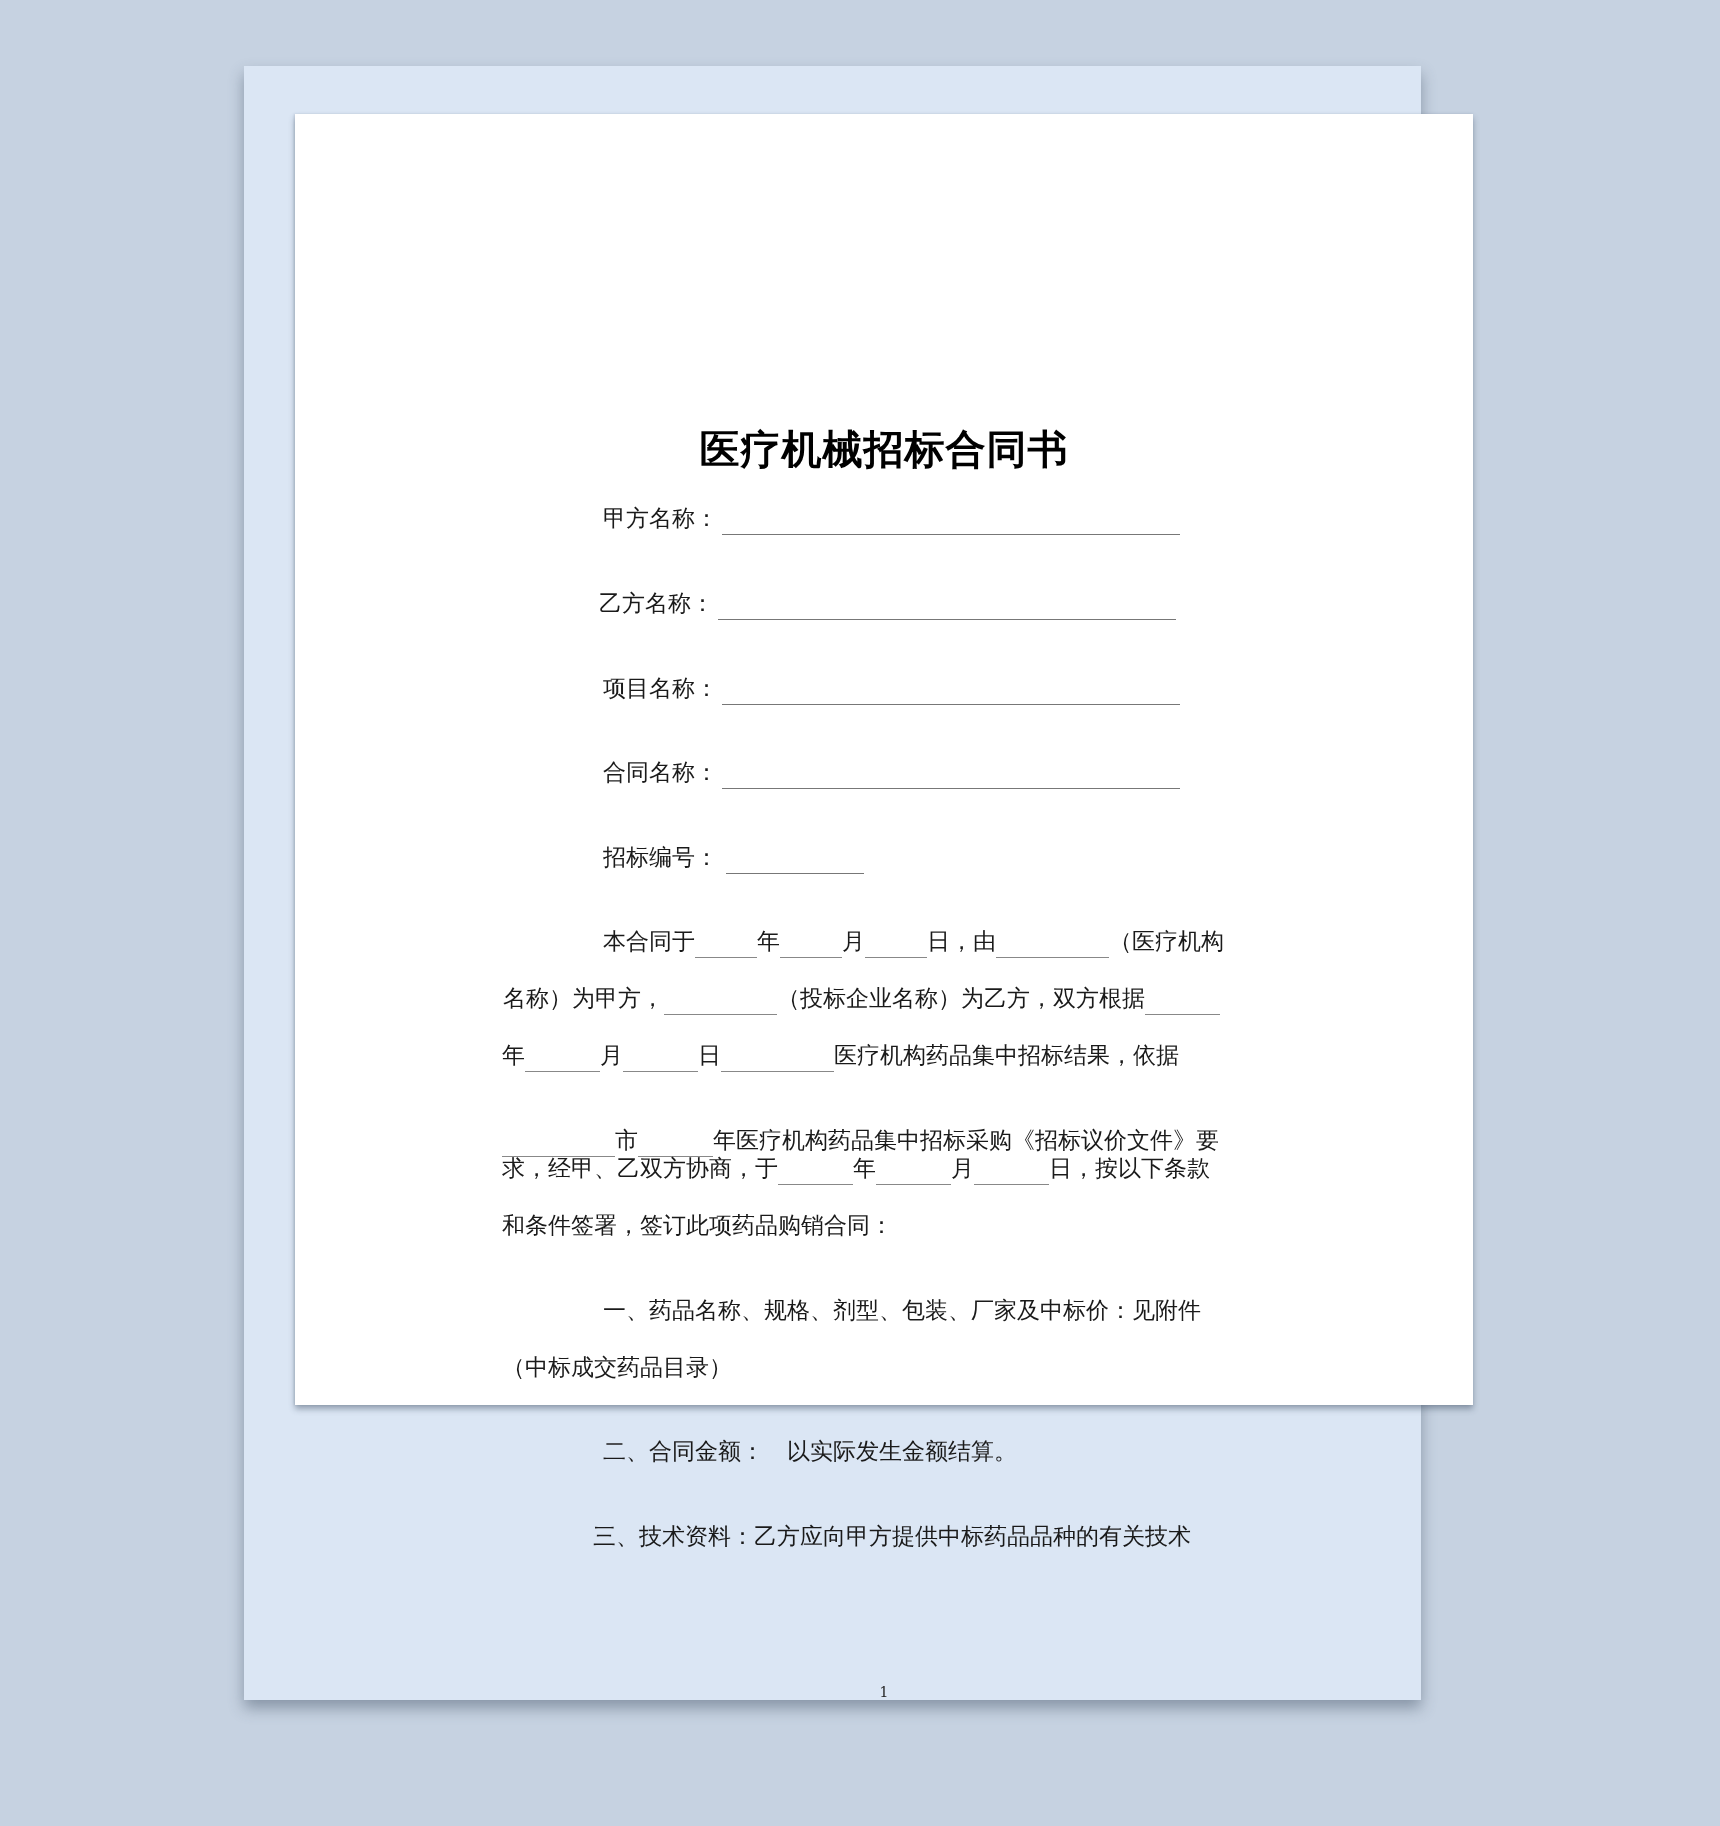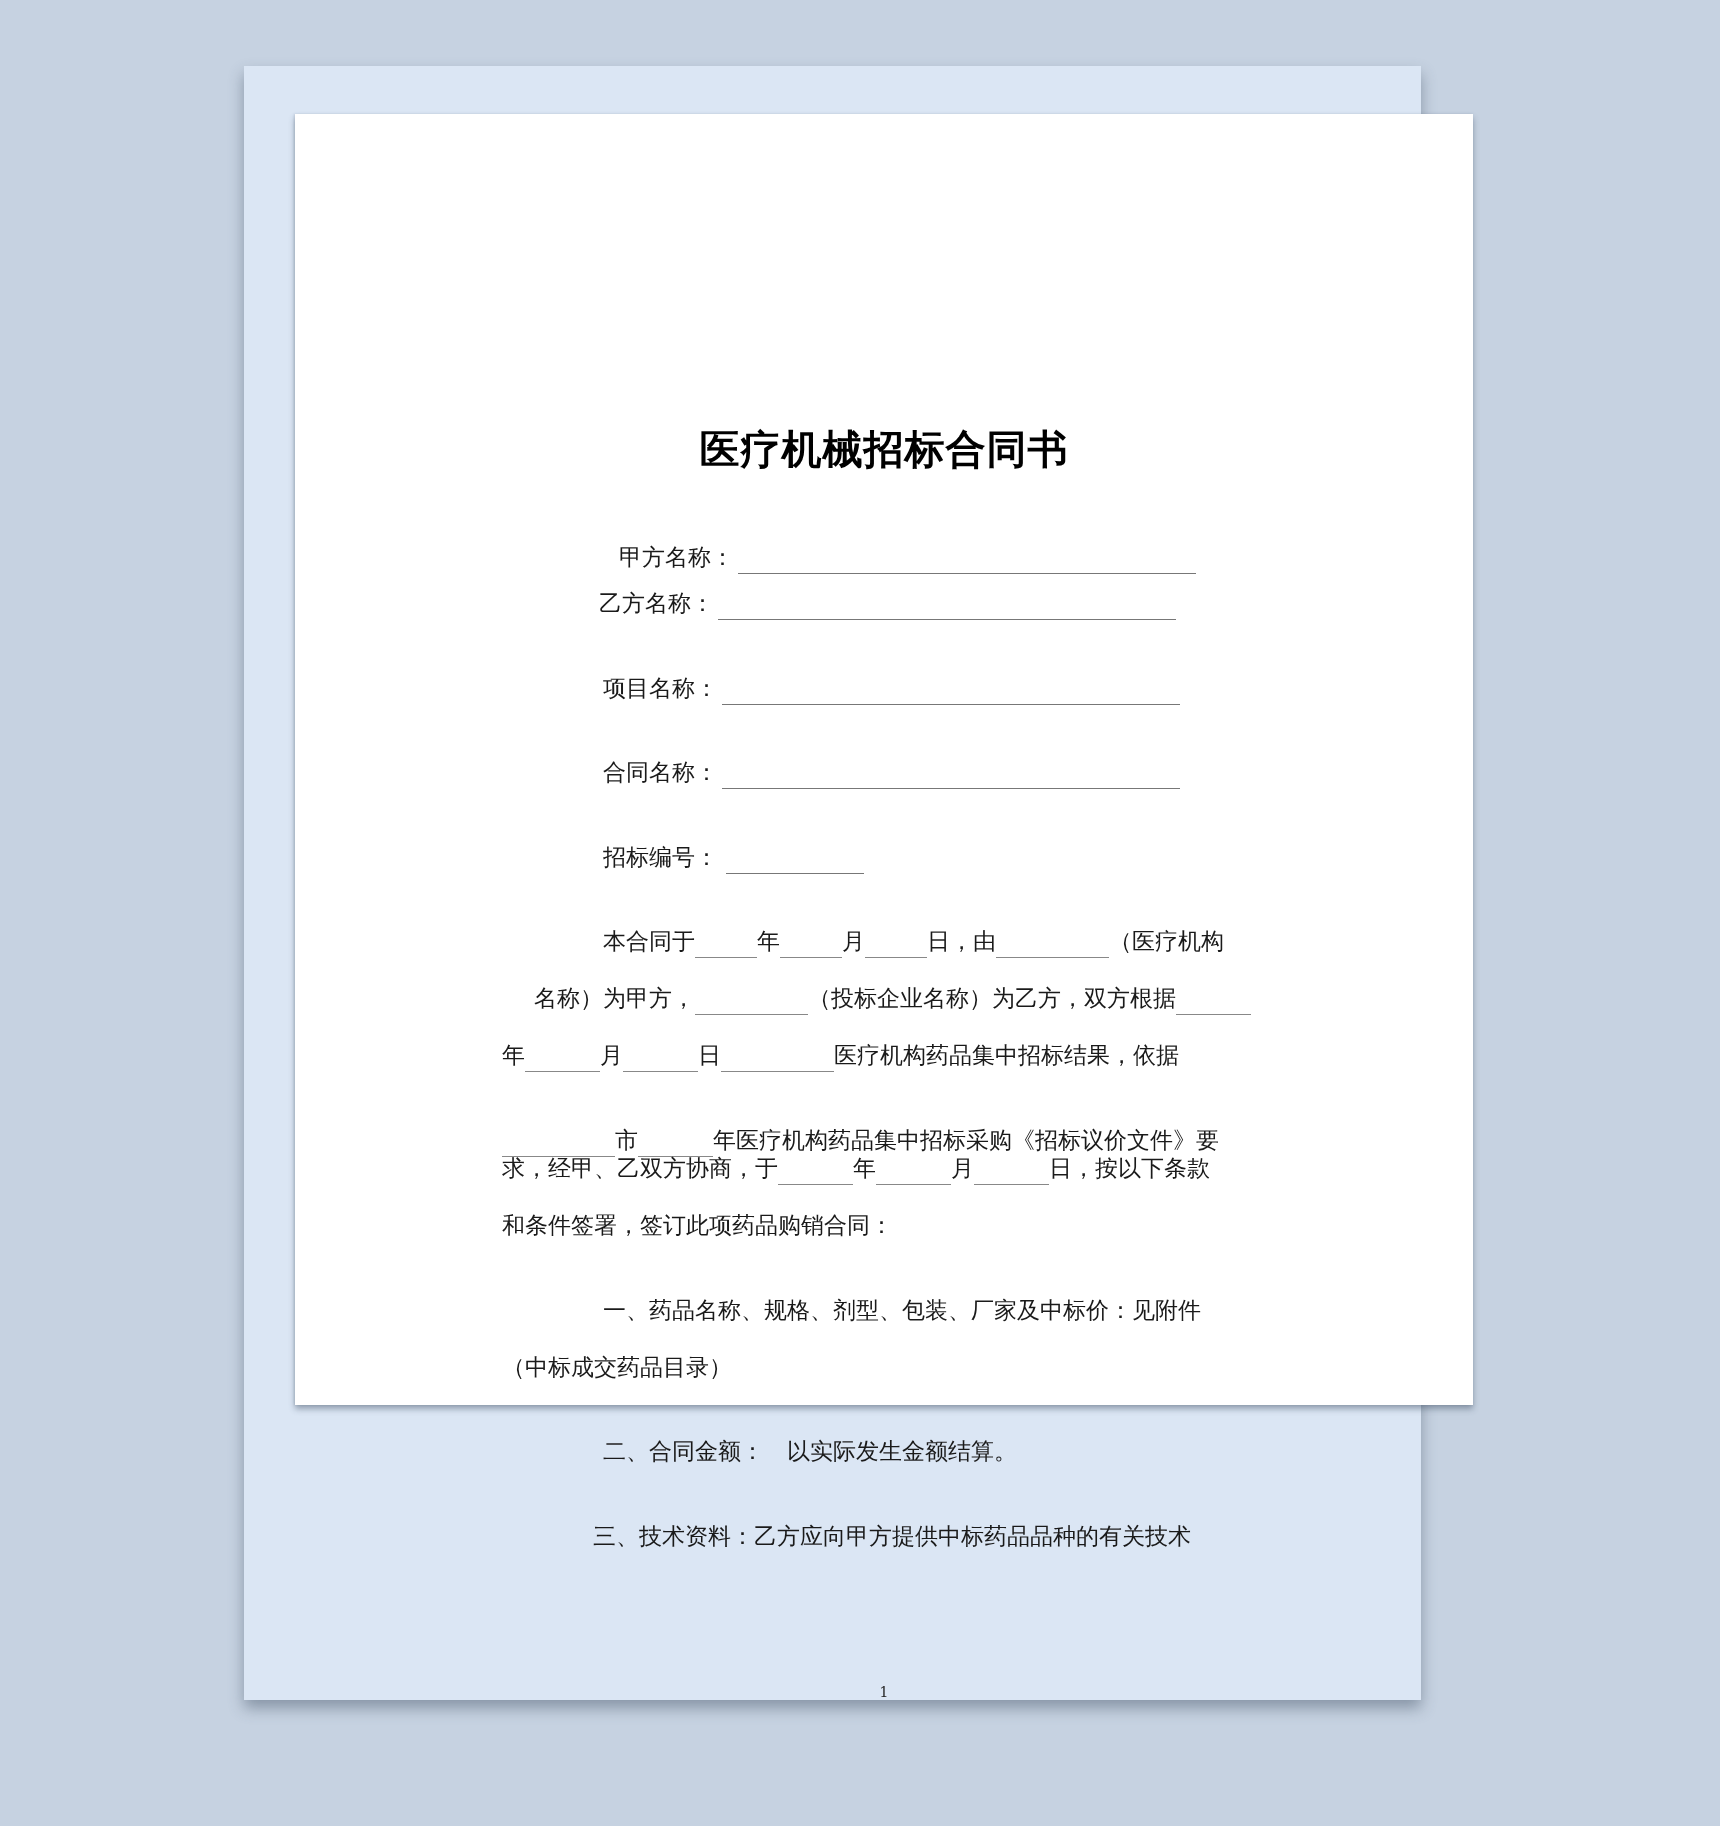--- a/index.html
+++ b/index.html
@@ -52,40 +52,40 @@
   }
 </style>
 </head>
 <body>
 
 <div class="back-page"></div>
 
 <div class="front-page">
   <div class="title">医疗机械招标合同书</div>
 
-  <div class="field" style="left:324px; top:387px;margin-top:39px;">
+  <div class="field" style="left:308px; top:387px;">
     <span class="label">甲方名称：</span><span class="blank" style="width:458px;"></span>
   </div>
   <div class="field" style="left:304px; top:472px;">
     <span class="label">乙方名称：</span><span class="blank" style="width:458px;"></span>
   </div>
   <div class="field" style="left:308px; top:557px;">
     <span class="label">项目名称：</span><span class="blank" style="width:458px;"></span>
   </div>
   <div class="field" style="left:308px; top:641px;">
     <span class="label">合同名称：</span><span class="blank" style="width:458px;"></span>
   </div>
   <div class="field" style="left:308px; top:726px;">
     <span class="label">招标编号：</span><span class="blank" style="width:138px; margin-left:8px;"></span>
   </div>
 
   <div class="line" style="left:207px; top:810px;">
     <span style="margin-left:101px;">本合同于</span><span class="u" style="width:62px;"></span><span>年</span><span class="u" style="width:62px;"></span><span>月</span><span class="u" style="width:62px;"></span><span>日，由</span><span class="u" style="width:113px;"></span><span>（医疗机构</span>
   </div>
-  <div class="line" style="left:196px; top:867px;text-align:right;">
+  <div class="line" style="left:208px; top:867px;">
     <span>名称）为甲方，</span><span class="u" style="width:113px;"></span><span>（投标企业名称）为乙方，双方根据</span><span class="u" style="width:75px;"></span>
   </div>
   <div class="line" style="left:207px; top:924px;">
     <span>年</span><span class="u" style="width:75px;"></span><span>月</span><span class="u" style="width:75px;"></span><span>日</span><span class="u" style="width:113px;"></span><span>医疗机构药品集中招标结果，依据</span>
   </div>
   <div class="line" style="left:207px; top:981px;margin-top:28px;">
     <span class="u" style="width:113px;"></span><span>市</span><span class="u" style="width:75px;"></span><span>年医疗机构药品集中招标采购《招标议价文件》要</span>
   </div>
   <div class="line" style="left:207px; top:1037px;">
     <span>求，经甲、乙双方协商，于</span><span class="u" style="width:75px;"></span><span>年</span><span class="u" style="width:75px;"></span><span>月</span><span class="u" style="width:75px;"></span><span>日，按以下条款</span>

